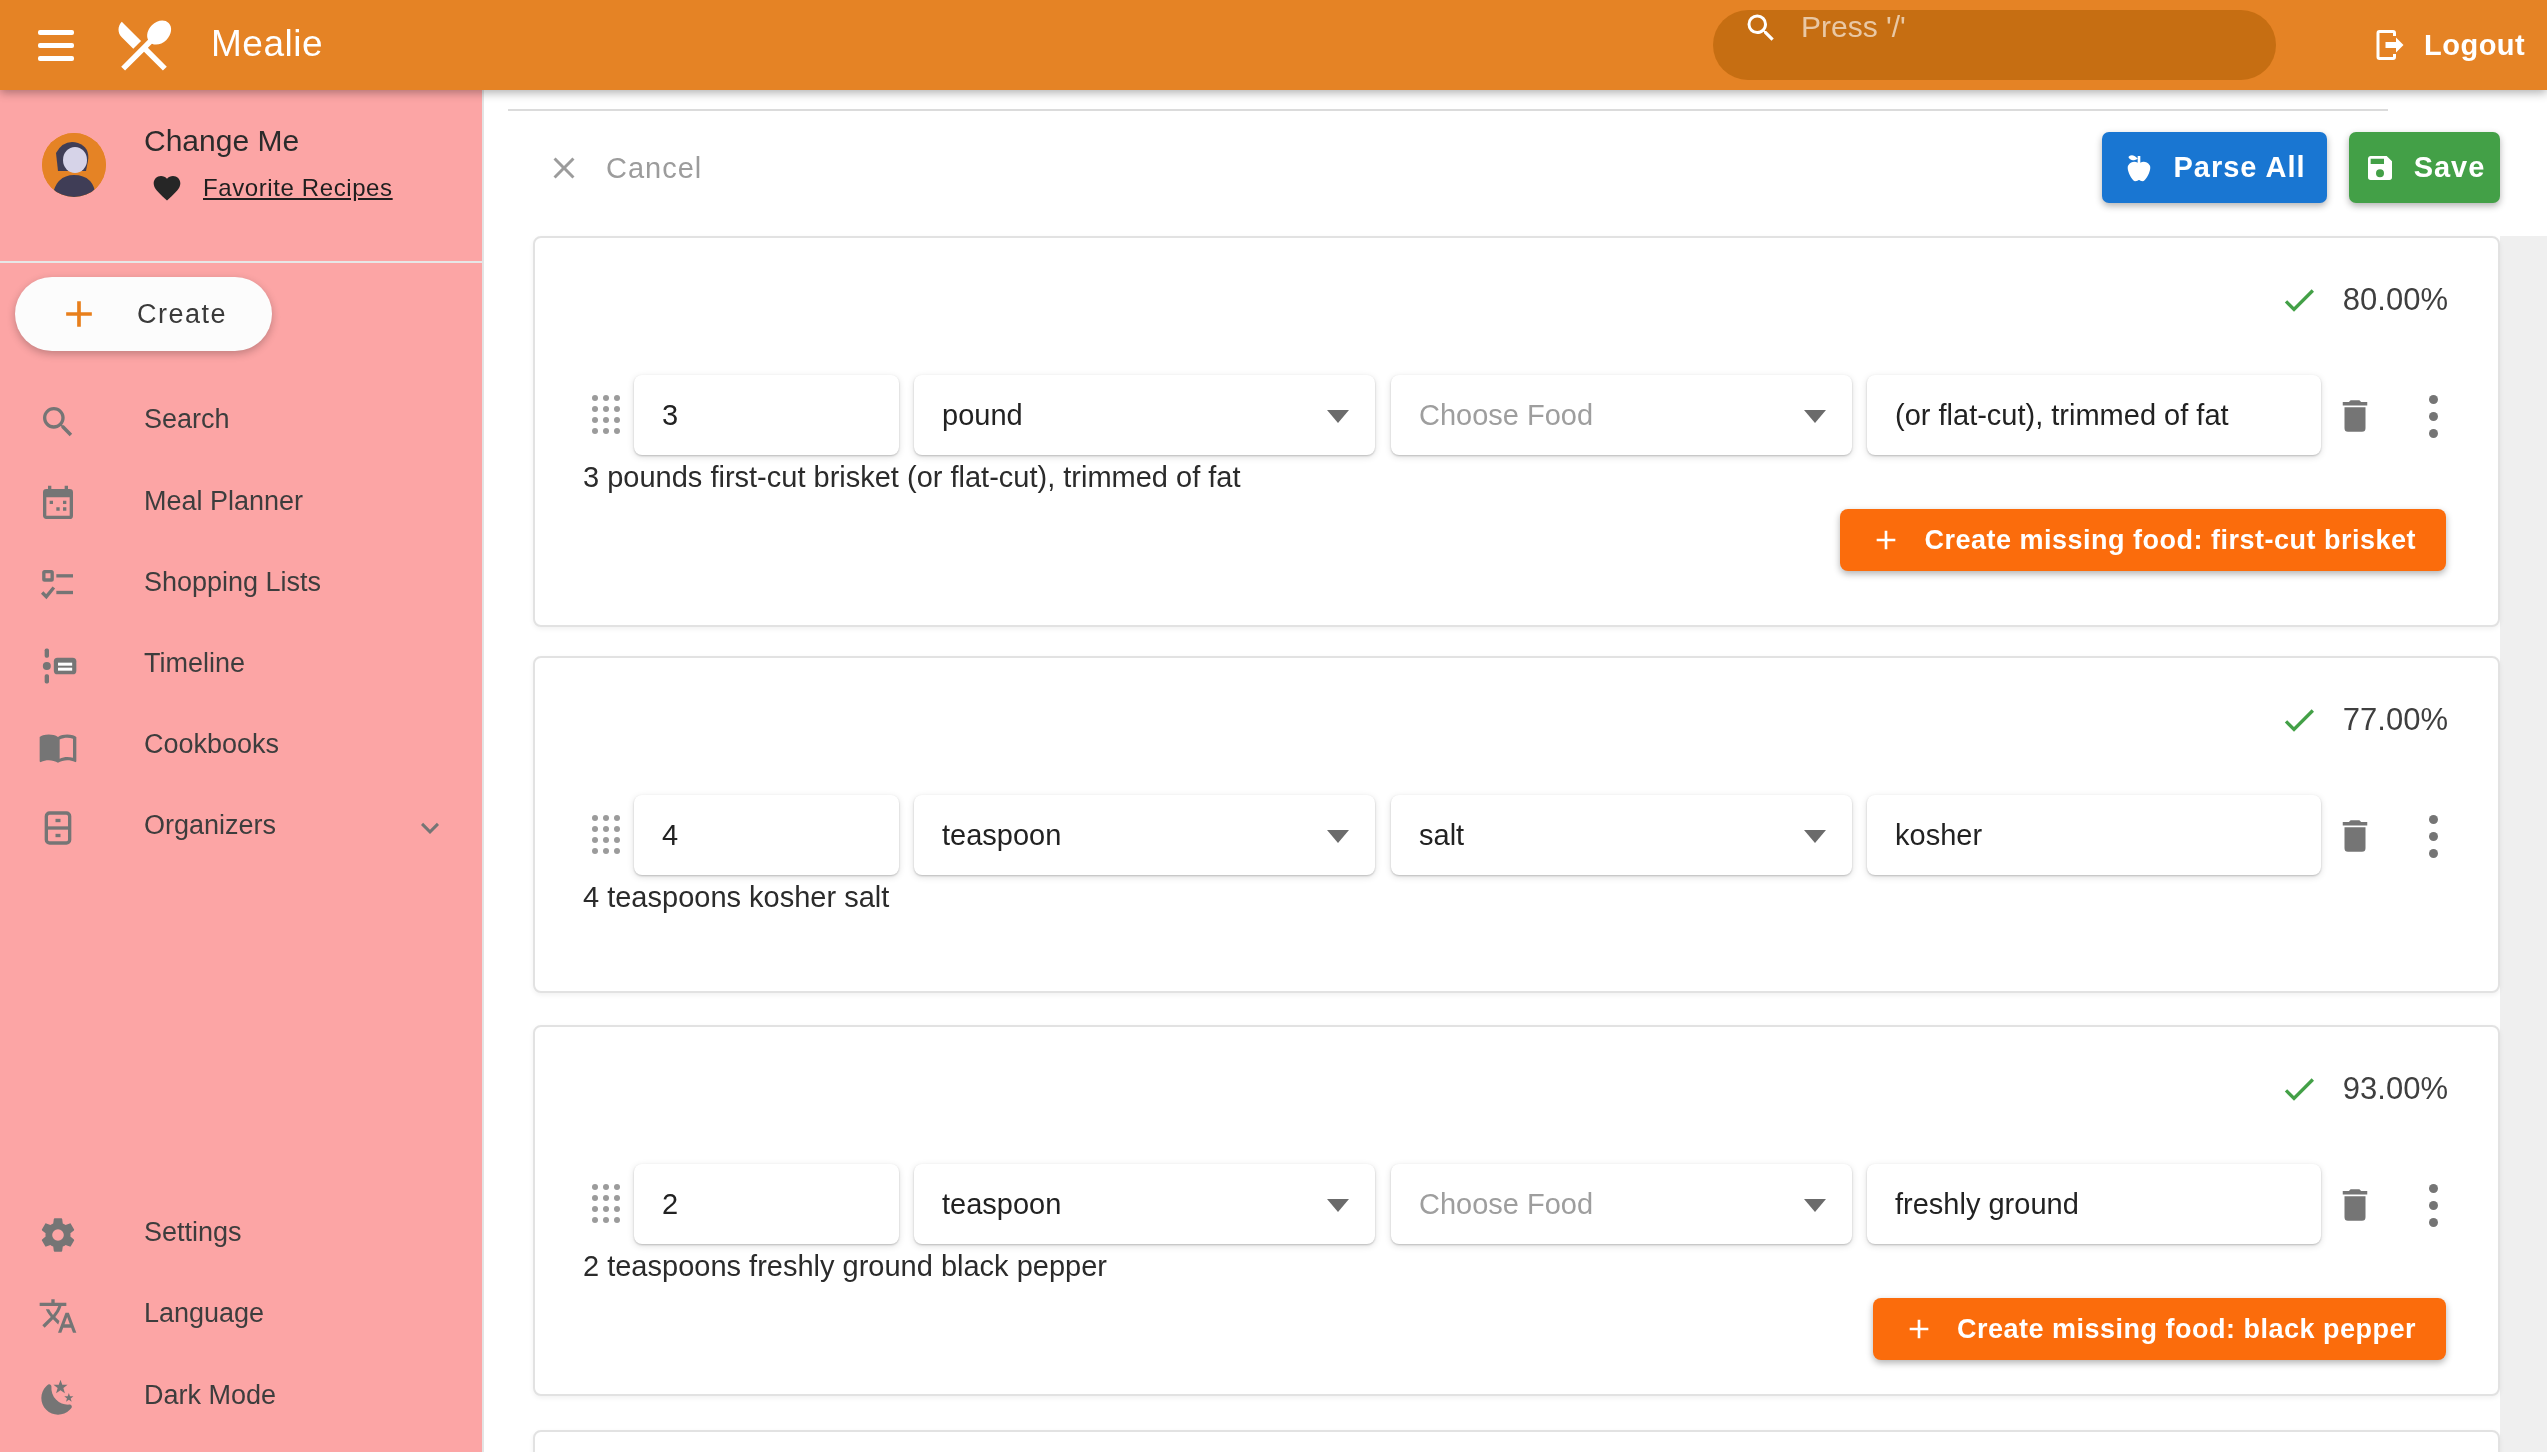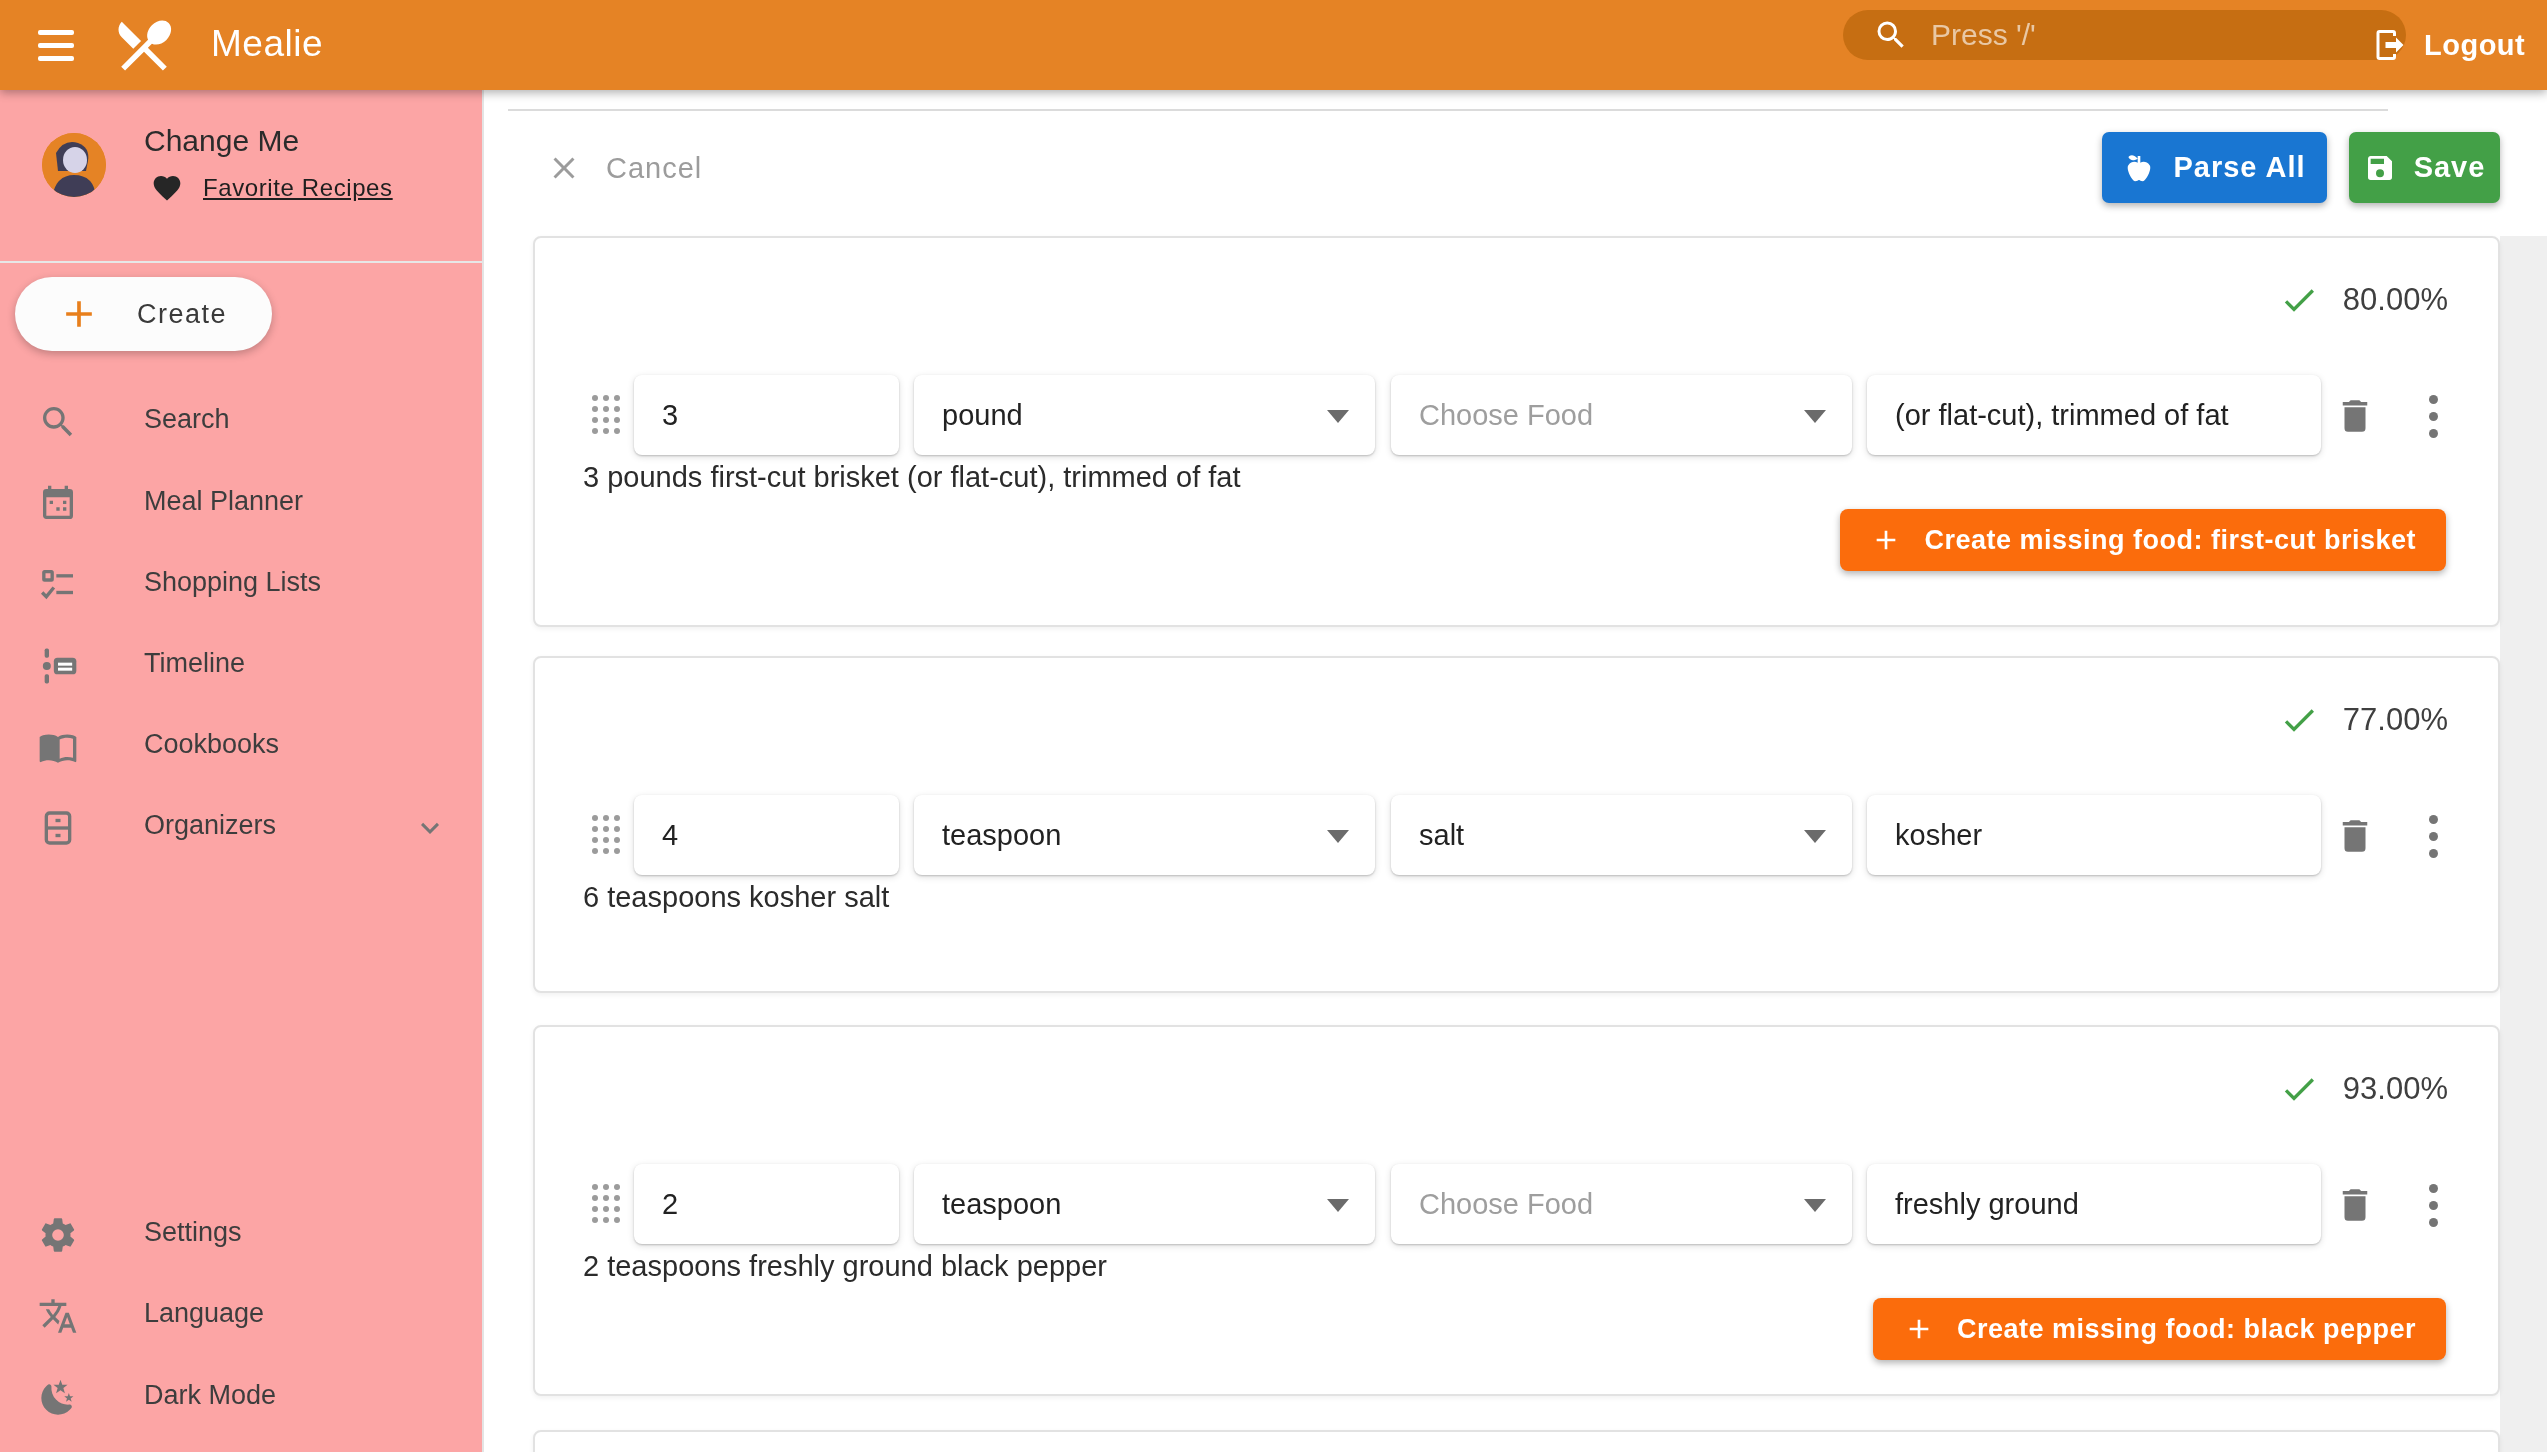--- a/index.html
+++ b/index.html
@@ -7,22 +7,22 @@
        font-family:"Liberation Sans","DejaVu Sans",sans-serif;color:#212121;}
 
   
   .appbar{position:absolute;left:0;top:0;width:2547px;height:90px;background:#E58325;
           box-shadow:0 3px 9px rgba(0,0,0,.30);z-index:20;}
   .hamburger{position:absolute;left:36px;top:25px;width:40px;height:40px;cursor:pointer;}
   .hamburger span{position:absolute;left:2px;width:36px;height:5px;border-radius:2px;background:#fff;}
   .hamburger span:nth-child(1){top:5px}.hamburger span:nth-child(2){top:18px}.hamburger span:nth-child(3){top:31px}
   .brand-logo{position:absolute;left:111px;top:12px;width:66px;height:66px;color:#fff;}
   .app-title{position:absolute;left:211px;top:23px;font-size:37px;font-weight:500;color:#fff;letter-spacing:0.5px;}
-  .search-pill{position:absolute;left:1843px;top:10px;width:563px;height:50px;border-radius:35px;
-               background:#c66e12;display:flex;align-items:center;padding-left:30px;box-sizing:border-box;}
+  .search-pill{position:absolute;left:1713px;top:10px;width:563px;height:70px;border-radius:35px;
+               background:#c66e12;display:flex;align-items:flex-start;padding-left:30px;box-sizing:border-box;}
   .search-pill .mag{width:36px;height:36px;color:#fff;flex:0 0 auto;}
   .search-ph{margin-left:22px;font-size:30px;color:rgba(255,255,255,.62);}
   .logout-btn{position:absolute;left:2372px;top:18px;height:54px;display:flex;align-items:center;gap:16px;
               color:#fff;font-size:29px;font-weight:700;letter-spacing:0.5px;cursor:pointer;}
   .logout-btn svg{width:36px;height:36px;}
 
   
   .sidebar{position:absolute;left:0;top:90px;width:482px;height:1363px;background:#fca5a5;
            border-right:2px solid #E4E4E4;z-index:5;}
   .avatar{position:absolute;left:42px;top:43px;width:64px;height:64px;border-radius:50%;overflow:hidden;background:#E58325;}
@@ -341,21 +341,21 @@
             </svg>
           </span>
         <span class="icon-btn pos-kebab">
             <span class="kebab-dots">
               <i></i>
               <i></i>
               <i></i>
             </span>
           </span>
       </div>
-      <div class="orig-text">6 teaspoons kosher salt</div>
+      <div class="orig-text">4 teaspoons kosher salt</div>
     </section>
 
     <section class="card card3">
       <div class="conf">
         <svg viewBox="0 0 24 24" fill="currentColor">
             <path d="M21,7L9,19L3.5,13.5L4.91,12.09L9,16.17L19.59,5.59L21,7Z"></path>
           </svg>
         <span class="conf-val">93.00%</span>
       </div>
       <div class="frow">

